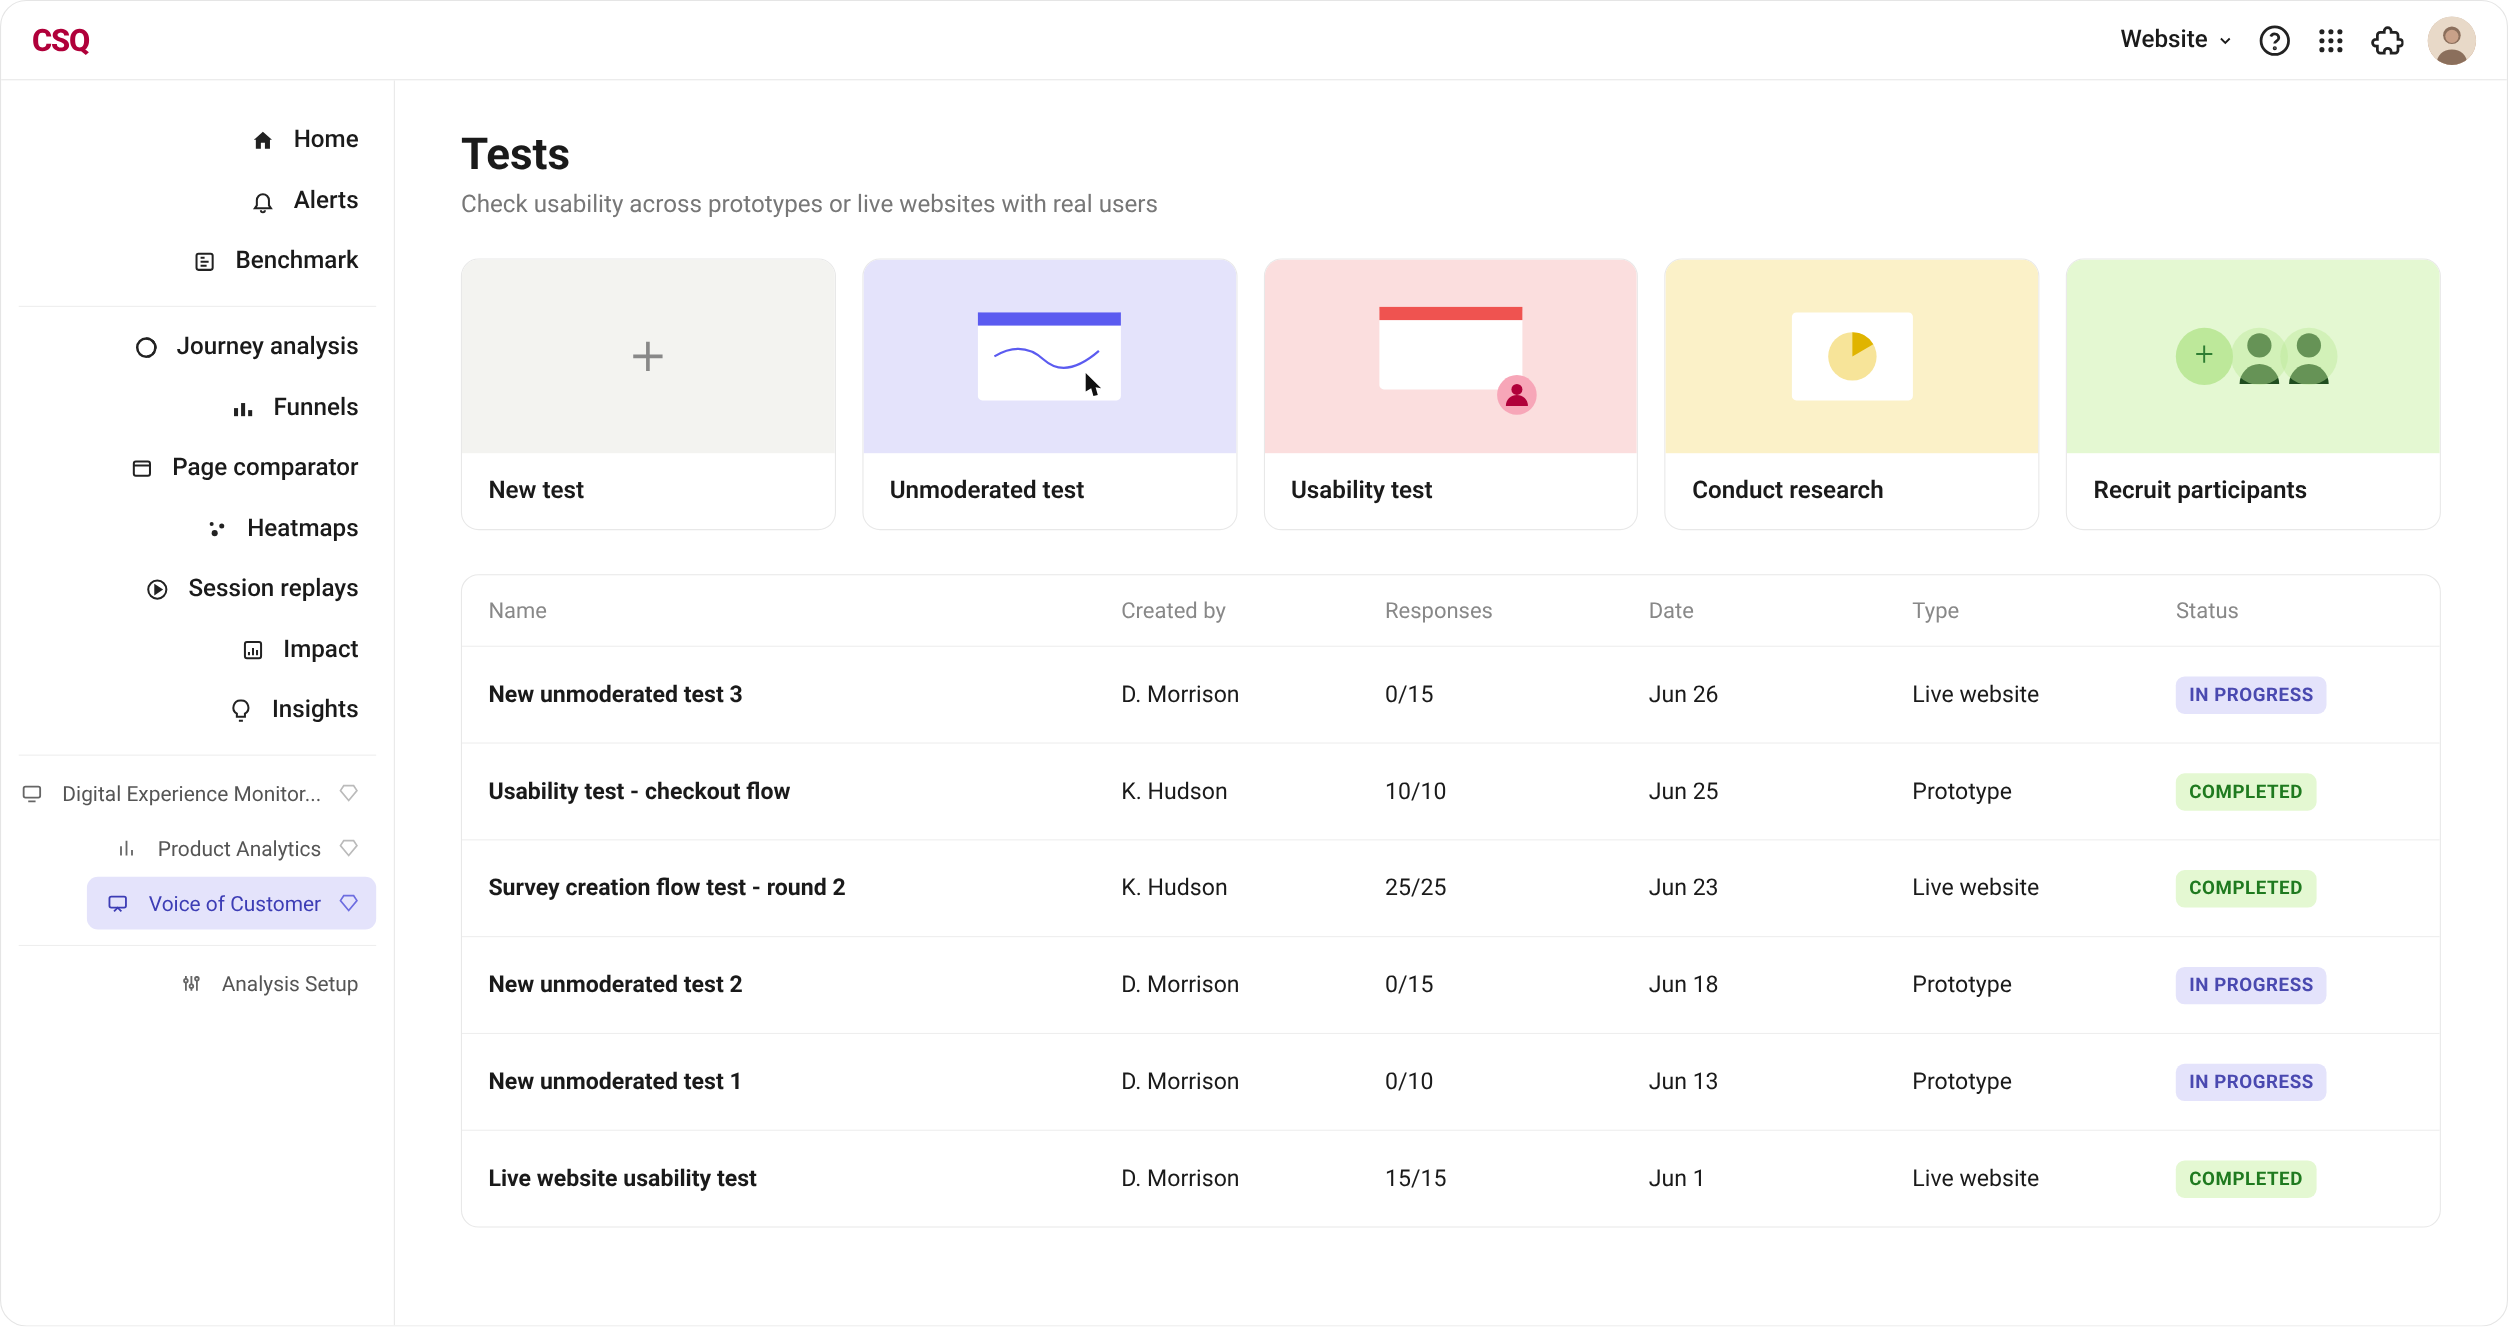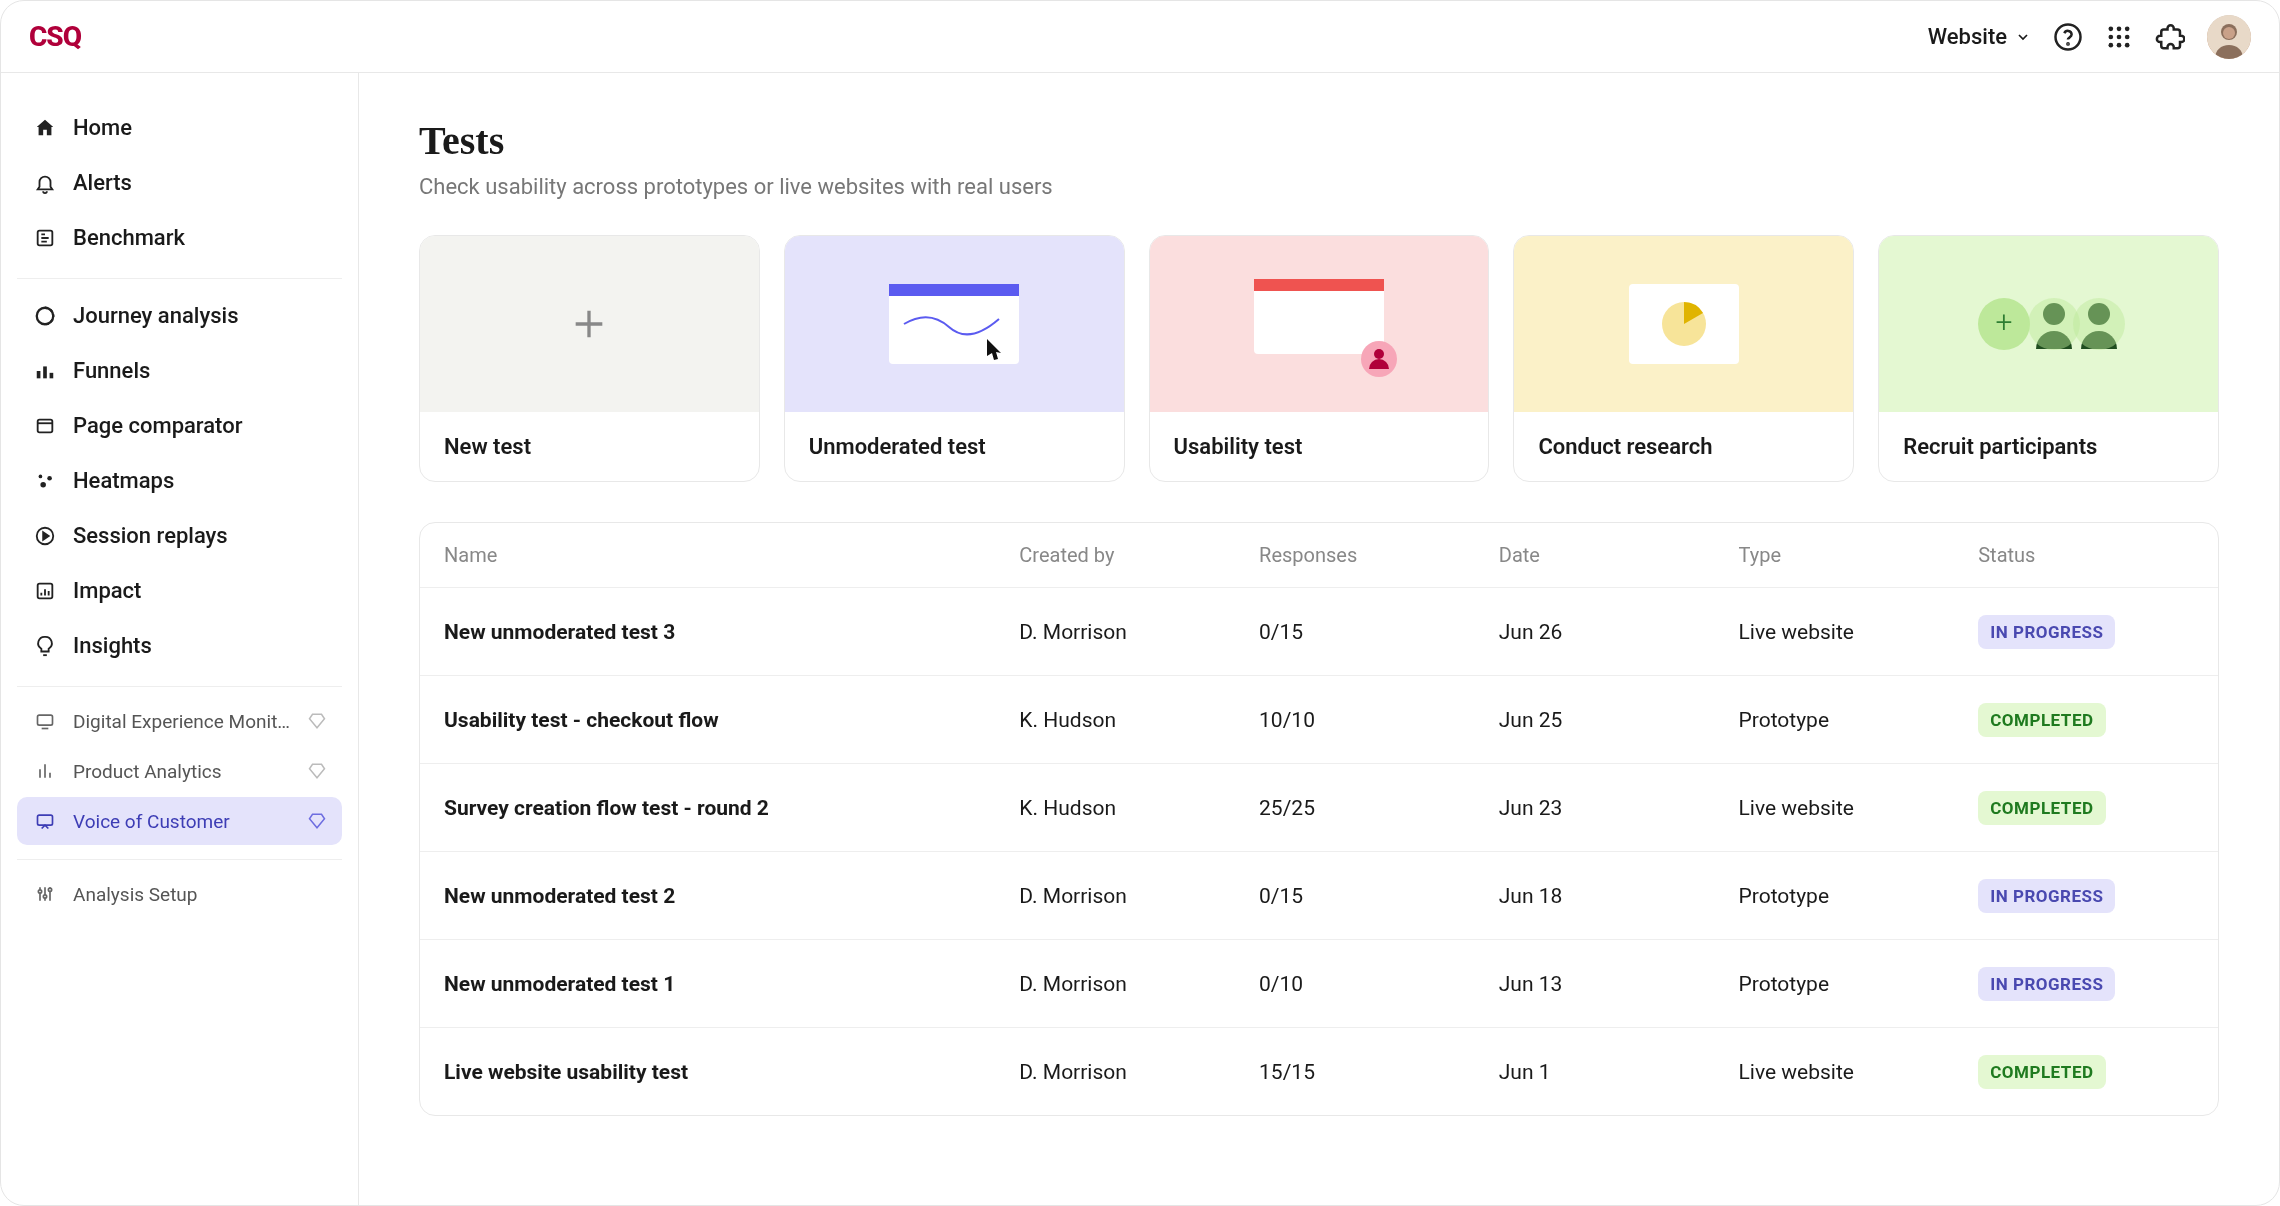--- a/index.html
+++ b/index.html
@@ -76,20 +76,21 @@
     padding: 18px 16px;
     display: flex;
     flex-direction: column;
     gap: 4px;
   }
   .nav-group {
     display: flex;
     flex-direction: column;
     gap: 2px;
     padding: 10px 0;
+    align-items: flex-end;
   }
   .nav-group + .nav-group { border-top: 1px solid #eee; }
   .nav-item {
     display: flex;
     align-items: center;
     gap: 16px;
     padding: 14px 16px;
     border-radius: 10px;
     font-size: 22px;
     font-weight: 500;
@@ -107,21 +108,20 @@
   
   .main {
     flex: 1;
     padding: 44px 60px;
     overflow: auto;
   }
   .page-title {
     font-size: 40px;
     font-weight: 700;
     margin-bottom: 10px;
-    font-family: Liberation Serif, serif;
   }
   .page-sub {
     font-size: 22px;
     color: #777;
     margin-bottom: 36px;
   }
   
   .cards {
     display: flex;
     gap: 24px;

